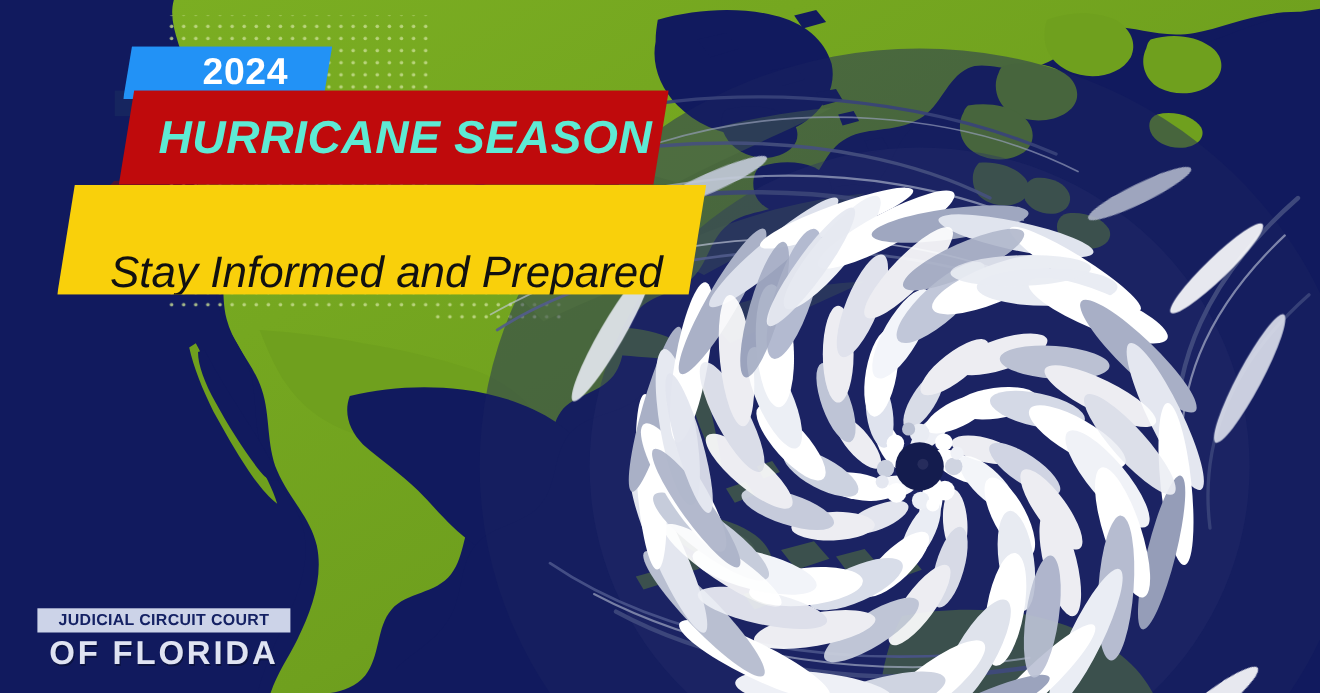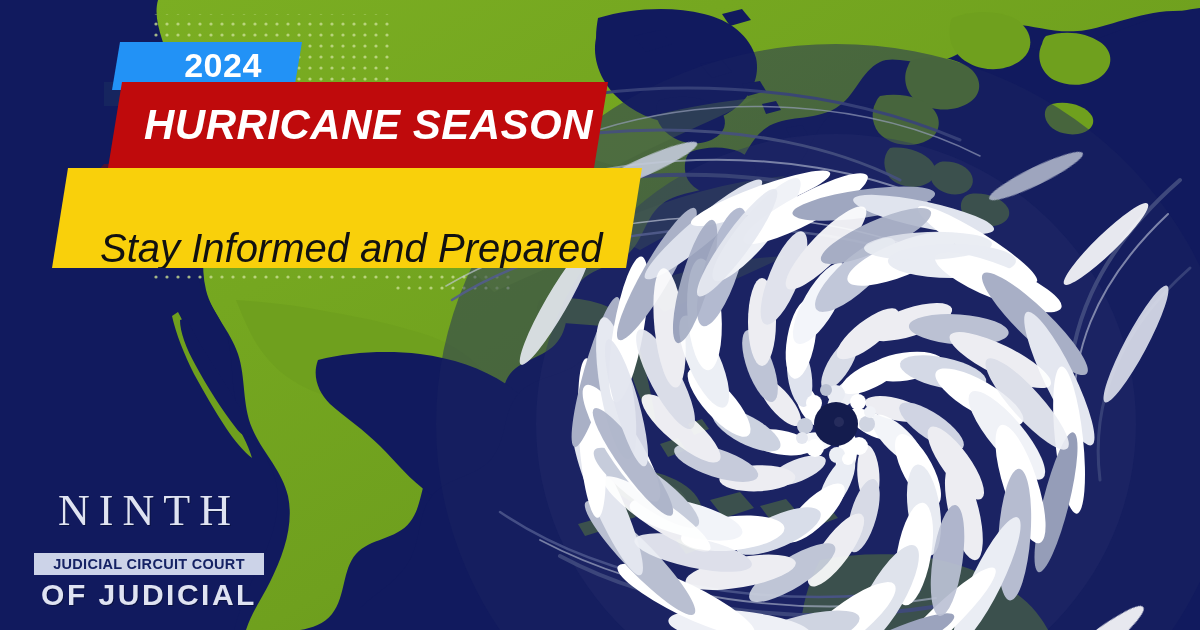--- a/index.html
+++ b/index.html
@@ -64,21 +64,21 @@
   
   #banner-title{
     left:108px; top:40px;
     width:500px; height:86px;
     background:#BF0A0C;
     clip-path:polygon(14px 0, 500px 0, 486px 86px, 0 86px);
     padding-left:36px;
     z-index:4;
   }
   #banner-title .txt{
-    color:#ffffff;
+    color:#5eead4;
     font-size:42px;
     font-weight:bold;
     font-style:italic;
     letter-spacing:0.5px;
     line-height:1;
     white-space:nowrap;
   }
 
   
   #title-shadow{
@@ -681,18 +681,17 @@
     <div class="banner" id="banner-title">
       <span class="txt">HURRICANE SEASON</span>
     </div>
 
     <div class="banner" id="banner-sub">
       <span class="txt">Stay Informed and Prepared</span>
     </div>
   </div>
 
   <div id="logo">
-    <div id="logo-ninth">NINTH</div>
     <div id="logo-band">JUDICIAL CIRCUIT COURT</div>
-    <div id="logo-florida">OF JUDICIAL</div>
+    <div id="logo-florida">OF FLORIDA</div>
   </div>
 
 </div>
 
 </body></html>

